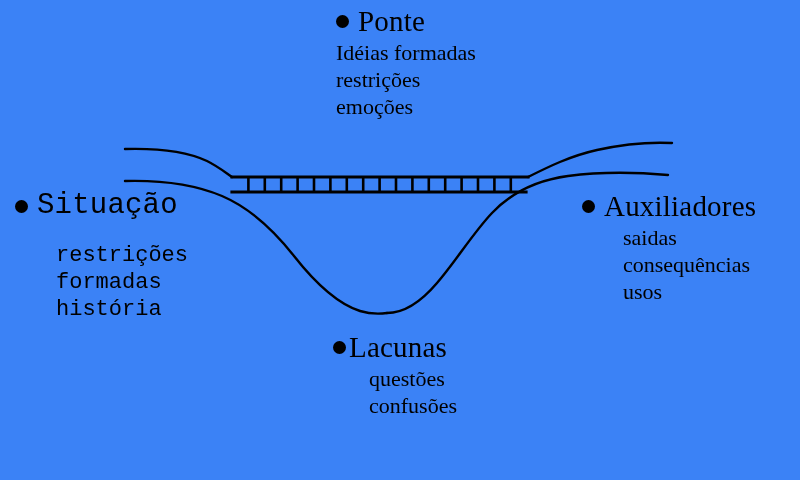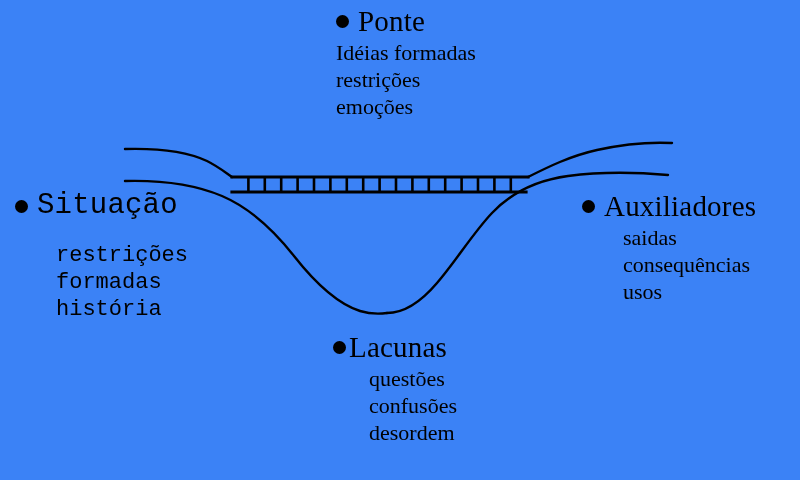--- a/index.html
+++ b/index.html
@@ -149,17 +149,16 @@
   </div>
 
   <div class="label-block" id="block-lacunas">
     <div class="heading-row">
       <span class="bullet"></span>
       <span class="heading-text">Lacunas</span>
     </div>
     <ul class="sub-list">
       <li class="sub-item">questões</li>
       <li class="sub-item">confusões</li>
-      <li class="sub-item">desordem</li>
     </ul>
   </div>
 
 </div>
 
 </body></html>

